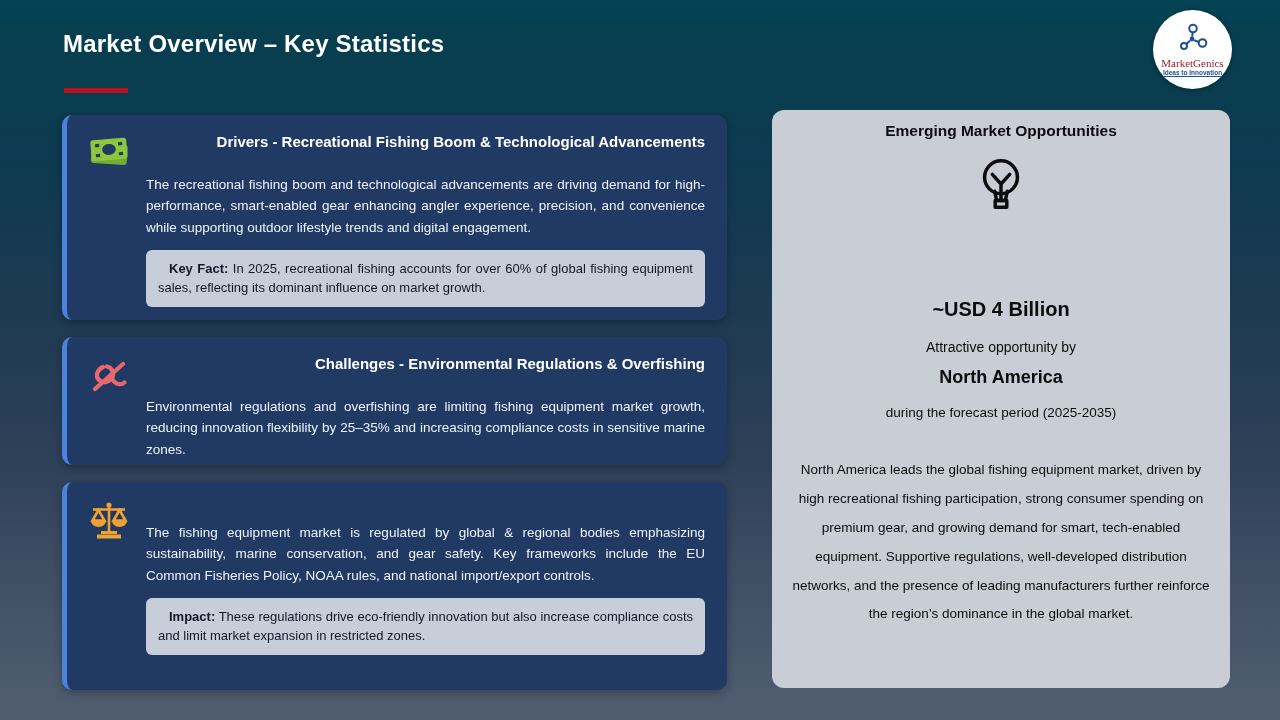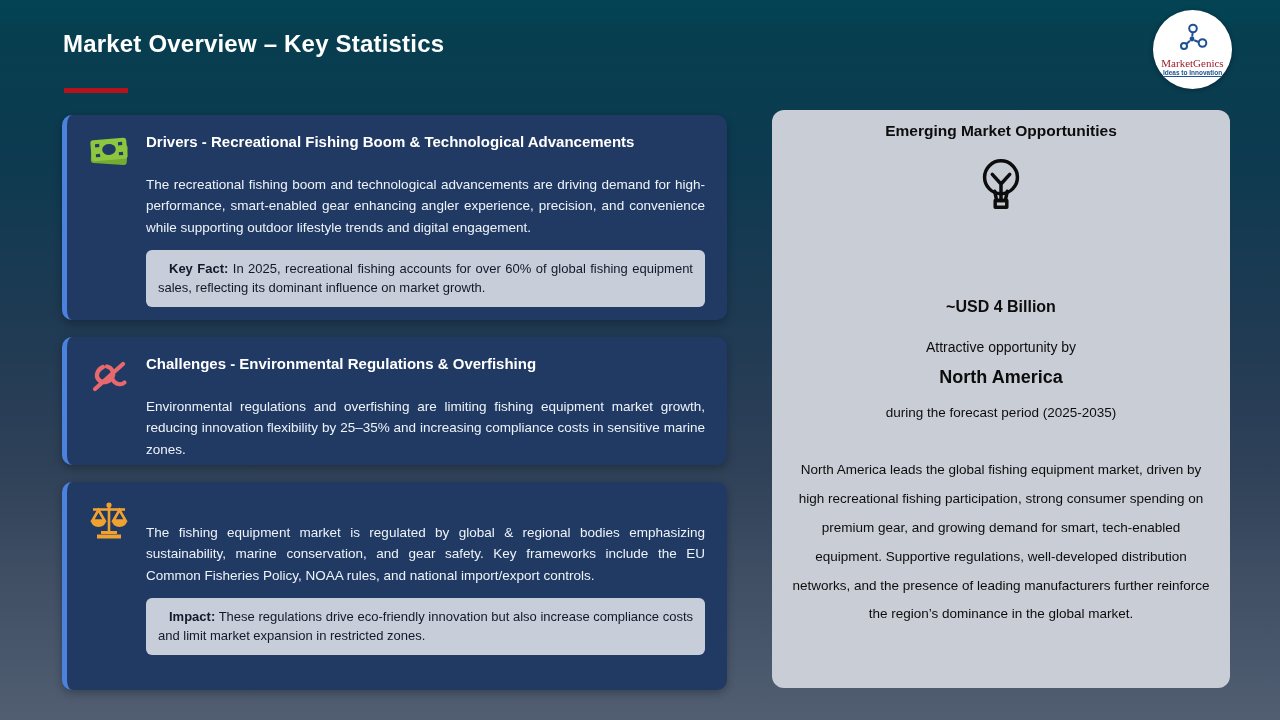--- a/index.html
+++ b/index.html
@@ -22,31 +22,31 @@
 
   .card { position:absolute; left:62px; width:665px; box-sizing:border-box;
     background:#213a64; border-left:5px solid #4b82dd; border-radius:10px;
     padding:16px 22px 16px 21px; display:flex; gap:16px;
     box-shadow:0 3px 8px rgba(0,0,0,0.28); }
   #card-drivers { top:115px; height:205px; }
   #card-challenges { top:337px; height:128px; }
   #card-regulatory { top:482px; height:208px; }
   .card-icon { flex:0 0 42px; padding-top:3px; }
   .card-content { flex:1; }
-  .card-heading { color:#ffffff; font-size:15px; font-weight:bold; margin:2px 0 10px 0; }
+  .card-heading { color:#ffffff; font-size:15px; font-weight:bold; margin:2px 0 10px 0;text-align:right; }
   .card-body { color:#eef3f9; font-size:13.5px; line-height:1.58; text-align:justify;margin-top:24px; }
   .callout { background:#c7cdd9; border-radius:6px; margin-top:12px; padding:9px 12px;
     font-size:13px; color:#14182a; line-height:1.5; text-align:justify; }
   .callout b { font-weight:bold;padding-left:11px; }
 
   .panel { position:absolute; left:772px; top:110px; width:458px; height:578px;
     background:#c9ced6; border-radius:12px; color:#0d0d0d; text-align:center; }
   .panel-title { position:absolute; top:12px; left:0; width:100%; font-size:15.5px; font-weight:bold; }
   .panel-bulb { position:absolute; top:44px; left:50%; transform:translateX(-50%); }
-  .panel-value { position:absolute; top:188px; left:0; width:100%; font-size:16px; font-weight:bold; }
+  .panel-value { position:absolute; top:188px; left:0; width:100%; font-size:20px; font-weight:bold; }
   .panel-sub { position:absolute; top:229px; left:0; width:100%; font-size:14px; }
   .panel-region { position:absolute; top:257px; left:0; width:100%; font-size:18px; font-weight:bold; }
   .panel-period { position:absolute; top:295px; left:0; width:100%; font-size:13.5px; }
   .panel-desc { position:absolute; top:346px; left:17px; right:17px; font-size:13.5px; line-height:2.14; }
 </style>
 </head>
 <body>
 
 <div class="slide">
   <div class="topband"></div>

